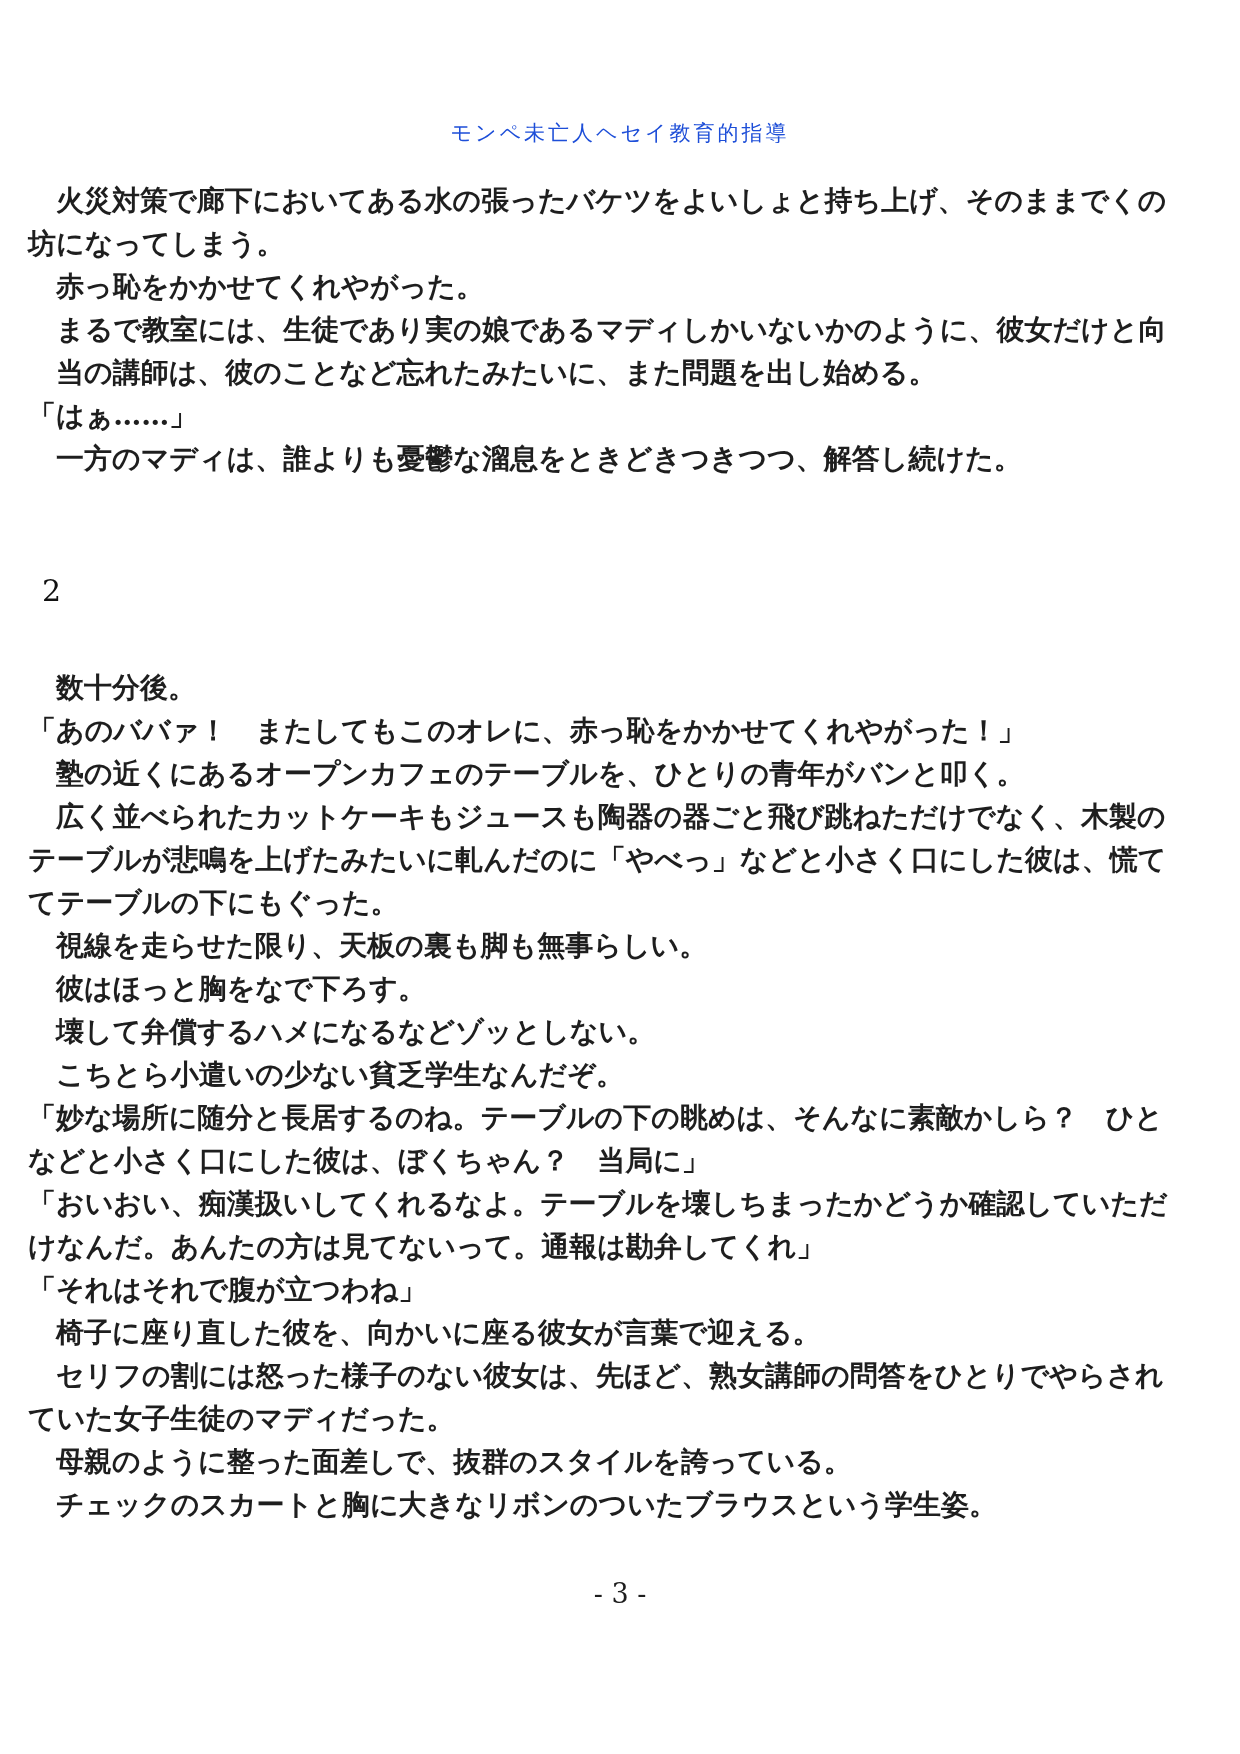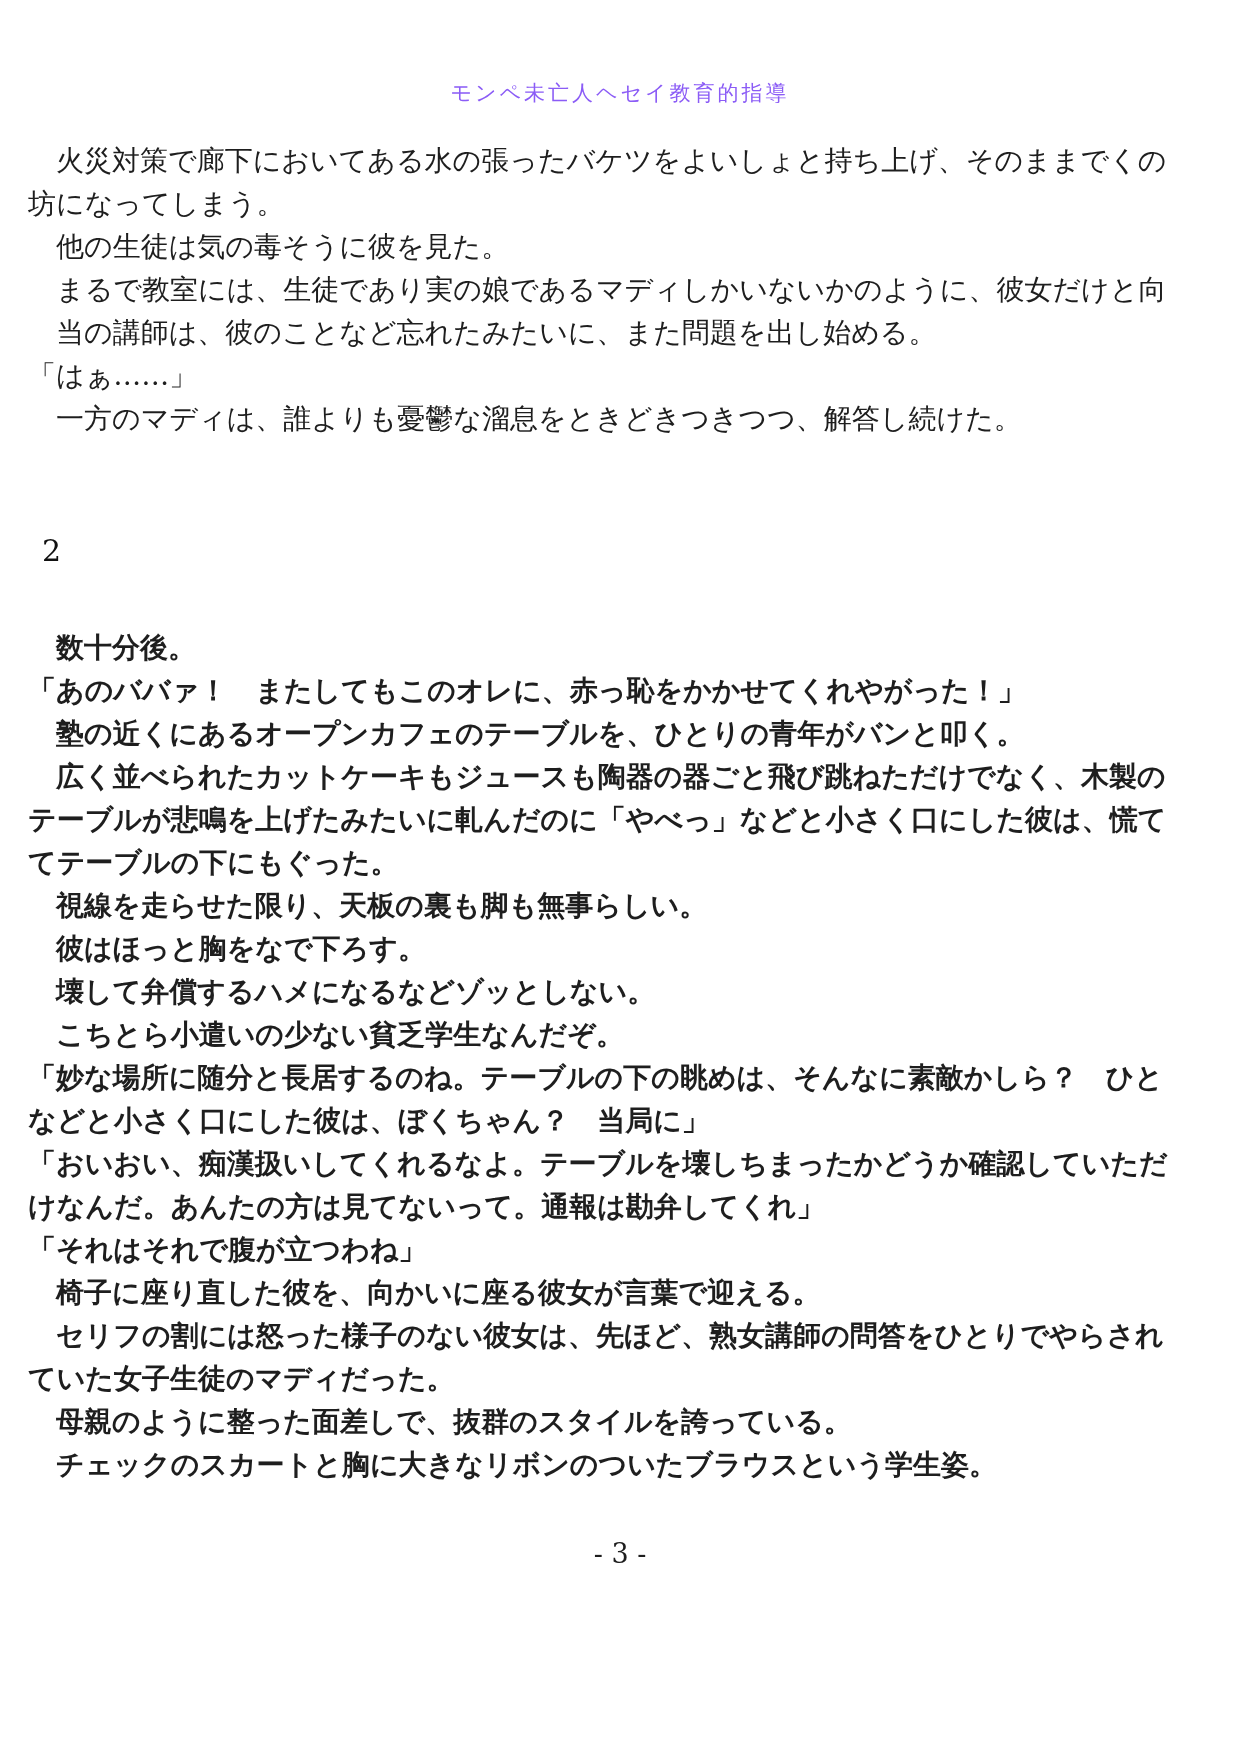--- a/index.html
+++ b/index.html
@@ -13,33 +13,33 @@
     font-family: "DejaVu Serif", "Liberation Serif", serif;
     color: #1e1e1e;
   }
   .page {
     position: relative;
     width: 1240px;
     height: 1754px;
     padding: 0 28px;
   }
   .doc-title {
-    margin-top: 80px;
+    margin-top: 120px;
     text-align: center;
     font-size: 21px;
     line-height: 26px;
     letter-spacing: 3px;
-    color: #8b5cf6;
+    color: #1d4ed8;
     font-weight: 400;
   }
   .block {
     font-size: 28px;
     font-weight: 400;
   }
-  .block-a { margin-top: 33px; }
+  .block-a { margin-top: 33px; font-weight: bold; }
   .line {
     height: 43px;
     line-height: 43px;
     white-space: nowrap;
     overflow: visible;
   }
   .section-number {
     margin-top: 89px;
     margin-left: 14px;
     font-size: 30px;
@@ -59,21 +59,21 @@
 </head>
 <body>
 
 <div class="page">
 
   <div class="doc-title">モンペ未亡人ヘセイ教育的指導</div>
 
   <div class="block block-a">
     <div class="line">　火災対策で廊下においてある水の張ったバケツをよいしょと持ち上げ、そのままでくの</div>
     <div class="line">坊になってしまう。</div>
-    <div class="line">　他の生徒は気の毒そうに彼を見た。</div>
+    <div class="line">　赤っ恥をかかせてくれやがった。</div>
     <div class="line">　まるで教室には、生徒であり実の娘であるマディしかいないかのように、彼女だけと向</div>
     <div class="line">　当の講師は、彼のことなど忘れたみたいに、また問題を出し始める。</div>
     <div class="line">「はぁ……」</div>
     <div class="line">　一方のマディは、誰よりも憂鬱な溜息をときどきつきつつ、解答し続けた。</div>
   </div>
 
   <div class="section-number">2</div>
 
   <div class="block block-b">
     <div class="line">　数十分後。</div>

